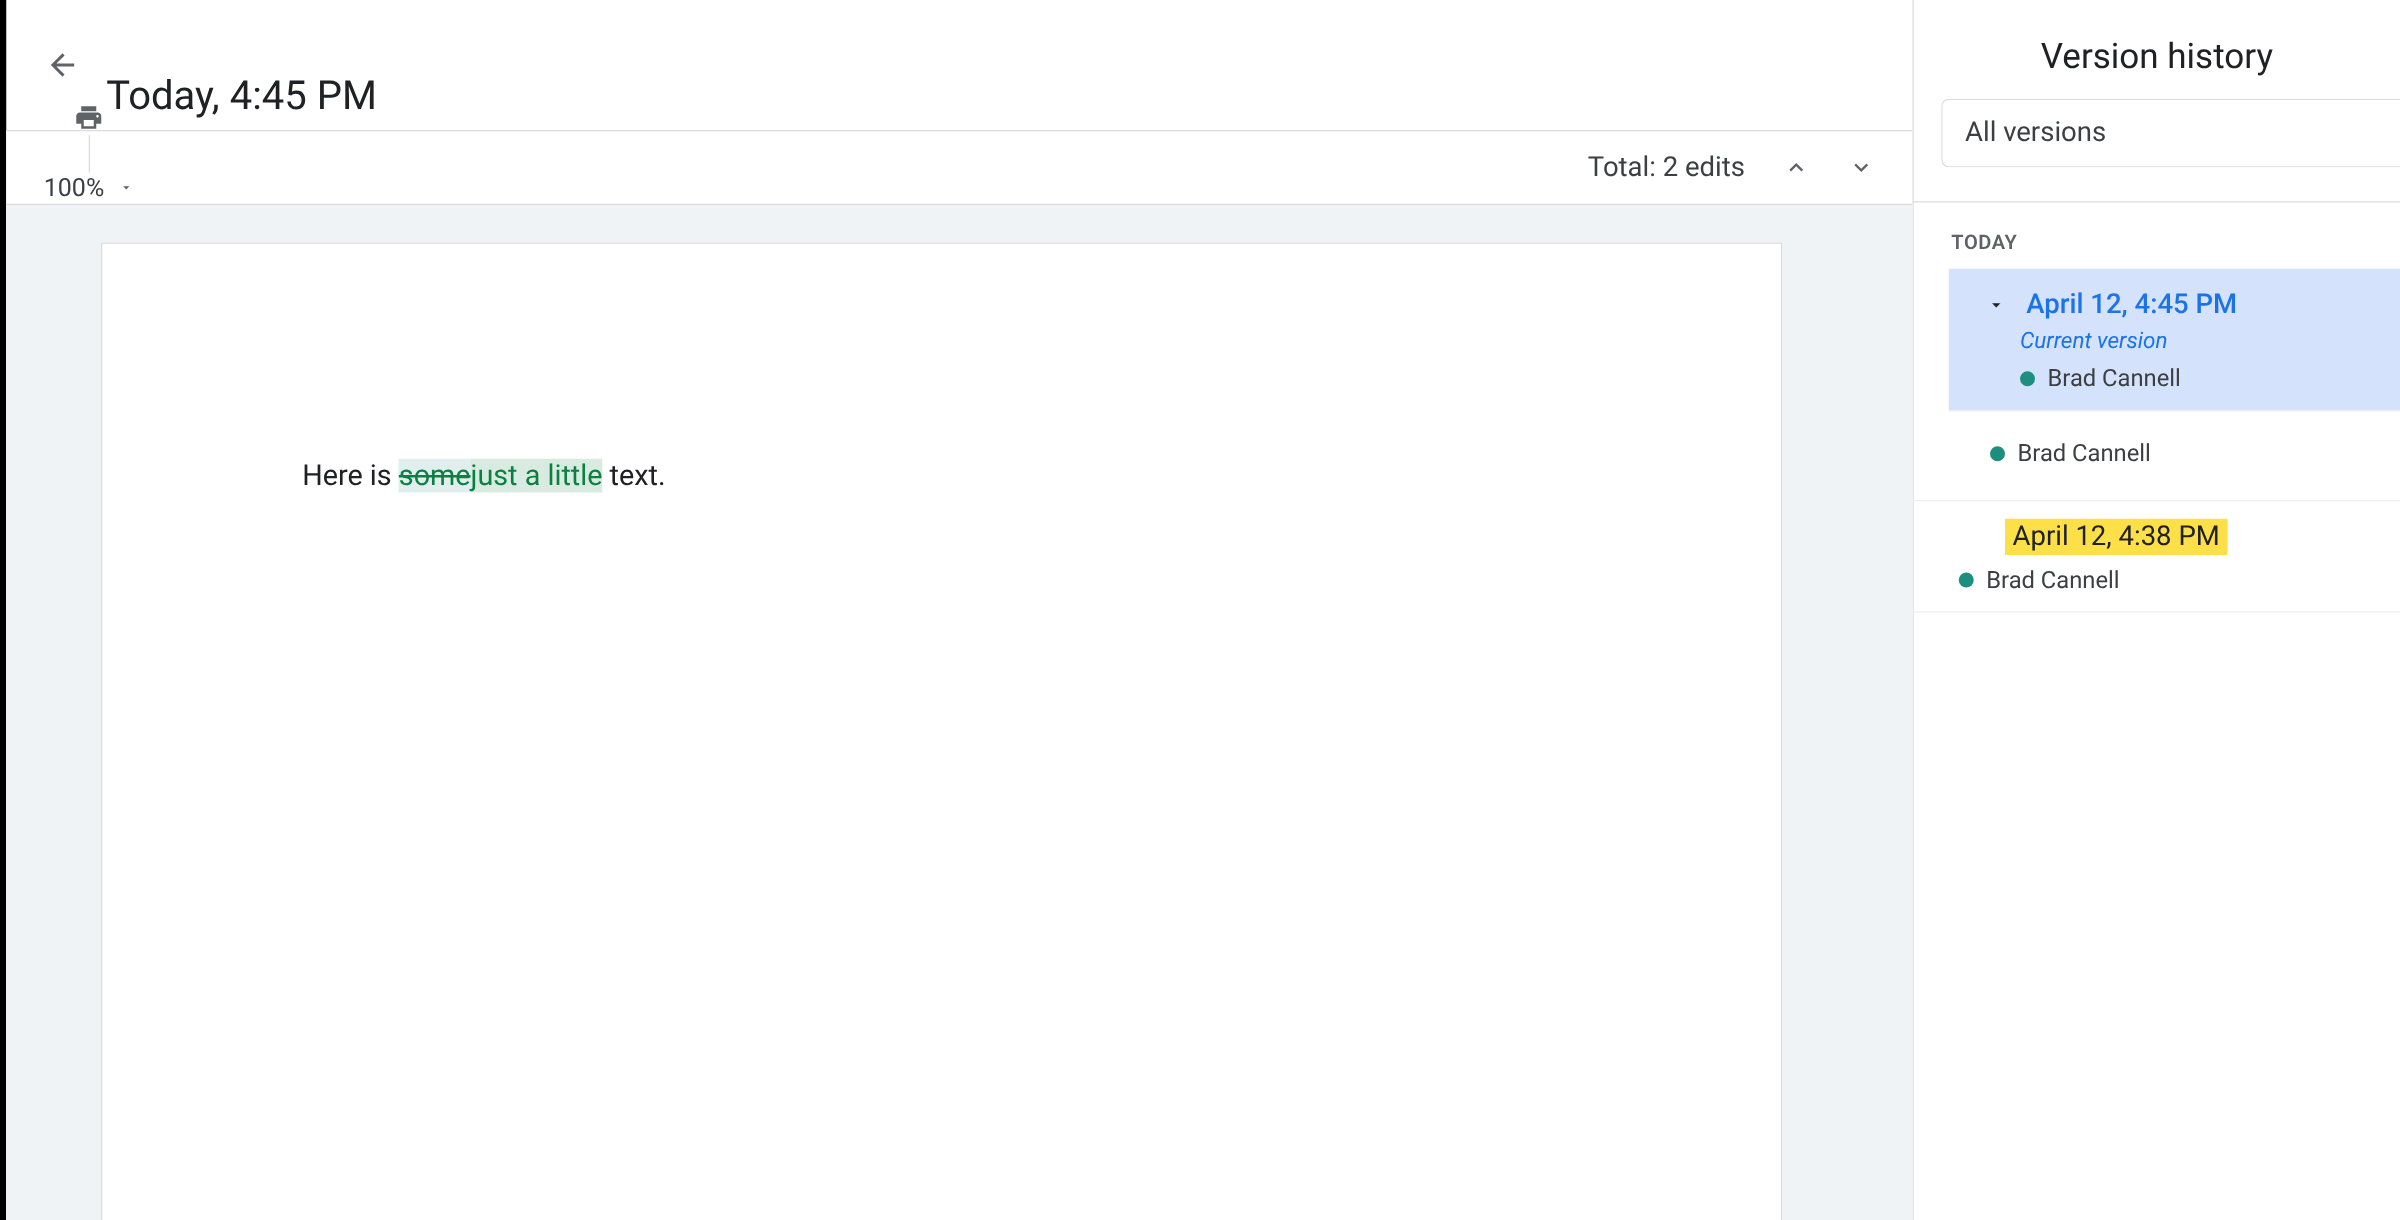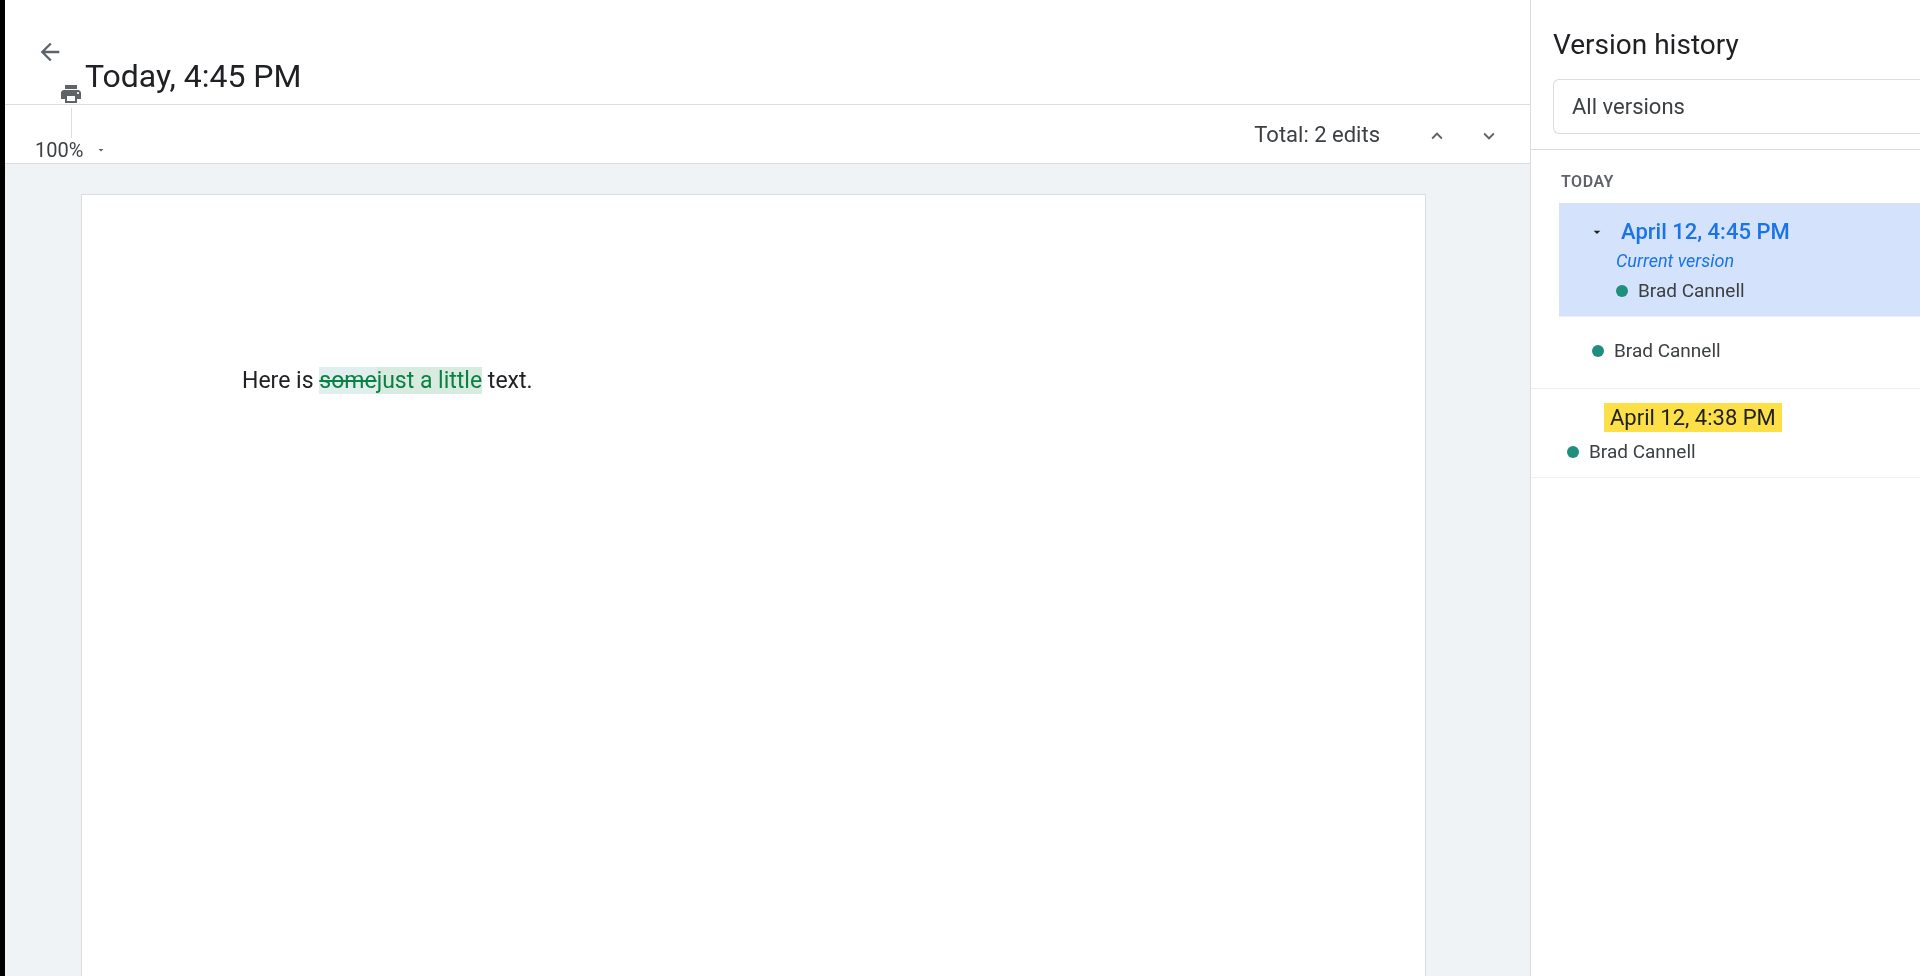--- a/index.html
+++ b/index.html
@@ -104,22 +104,22 @@
       cursor: pointer;
       color: #5f6368;
       font-style: italic;
       font-weight: bold;
       font-size: 24px;
       font-family: Georgia, serif;
     }
     .toolbar-right {
       margin-left: auto;
       display: flex;
-      align-items: flex-end;
-      gap: 46px;
+      align-items: center;
+      gap: 30px;
     }
     .total-edits {
       font-size: 22px;
       color: #3c4043;
     }
     .nav-arrows {
       display: flex;
       gap: 30px;
     }
     .nav-arrow {
@@ -186,23 +186,24 @@
       display: flex;
       flex-direction: column;
     }
     .sidebar-header {
       padding: 28px 22px 18px 22px;
     }
     .sidebar-title {
       font-size: 28px;
       font-weight: 400;
       color: #202124;
+      text-align: center;
     }
     .filter-dropdown {
-      margin: 0 0 3px 22px;
+      margin: 0 0 15px 22px;
       padding: 14px 18px;
       border: 1px solid #dadce0;
       border-right: none;
       border-radius: 6px 0 0 6px;
       font-size: 22px;
       color: #3c4043;
       cursor: pointer;
       display: flex;
       align-items: center;
     }

